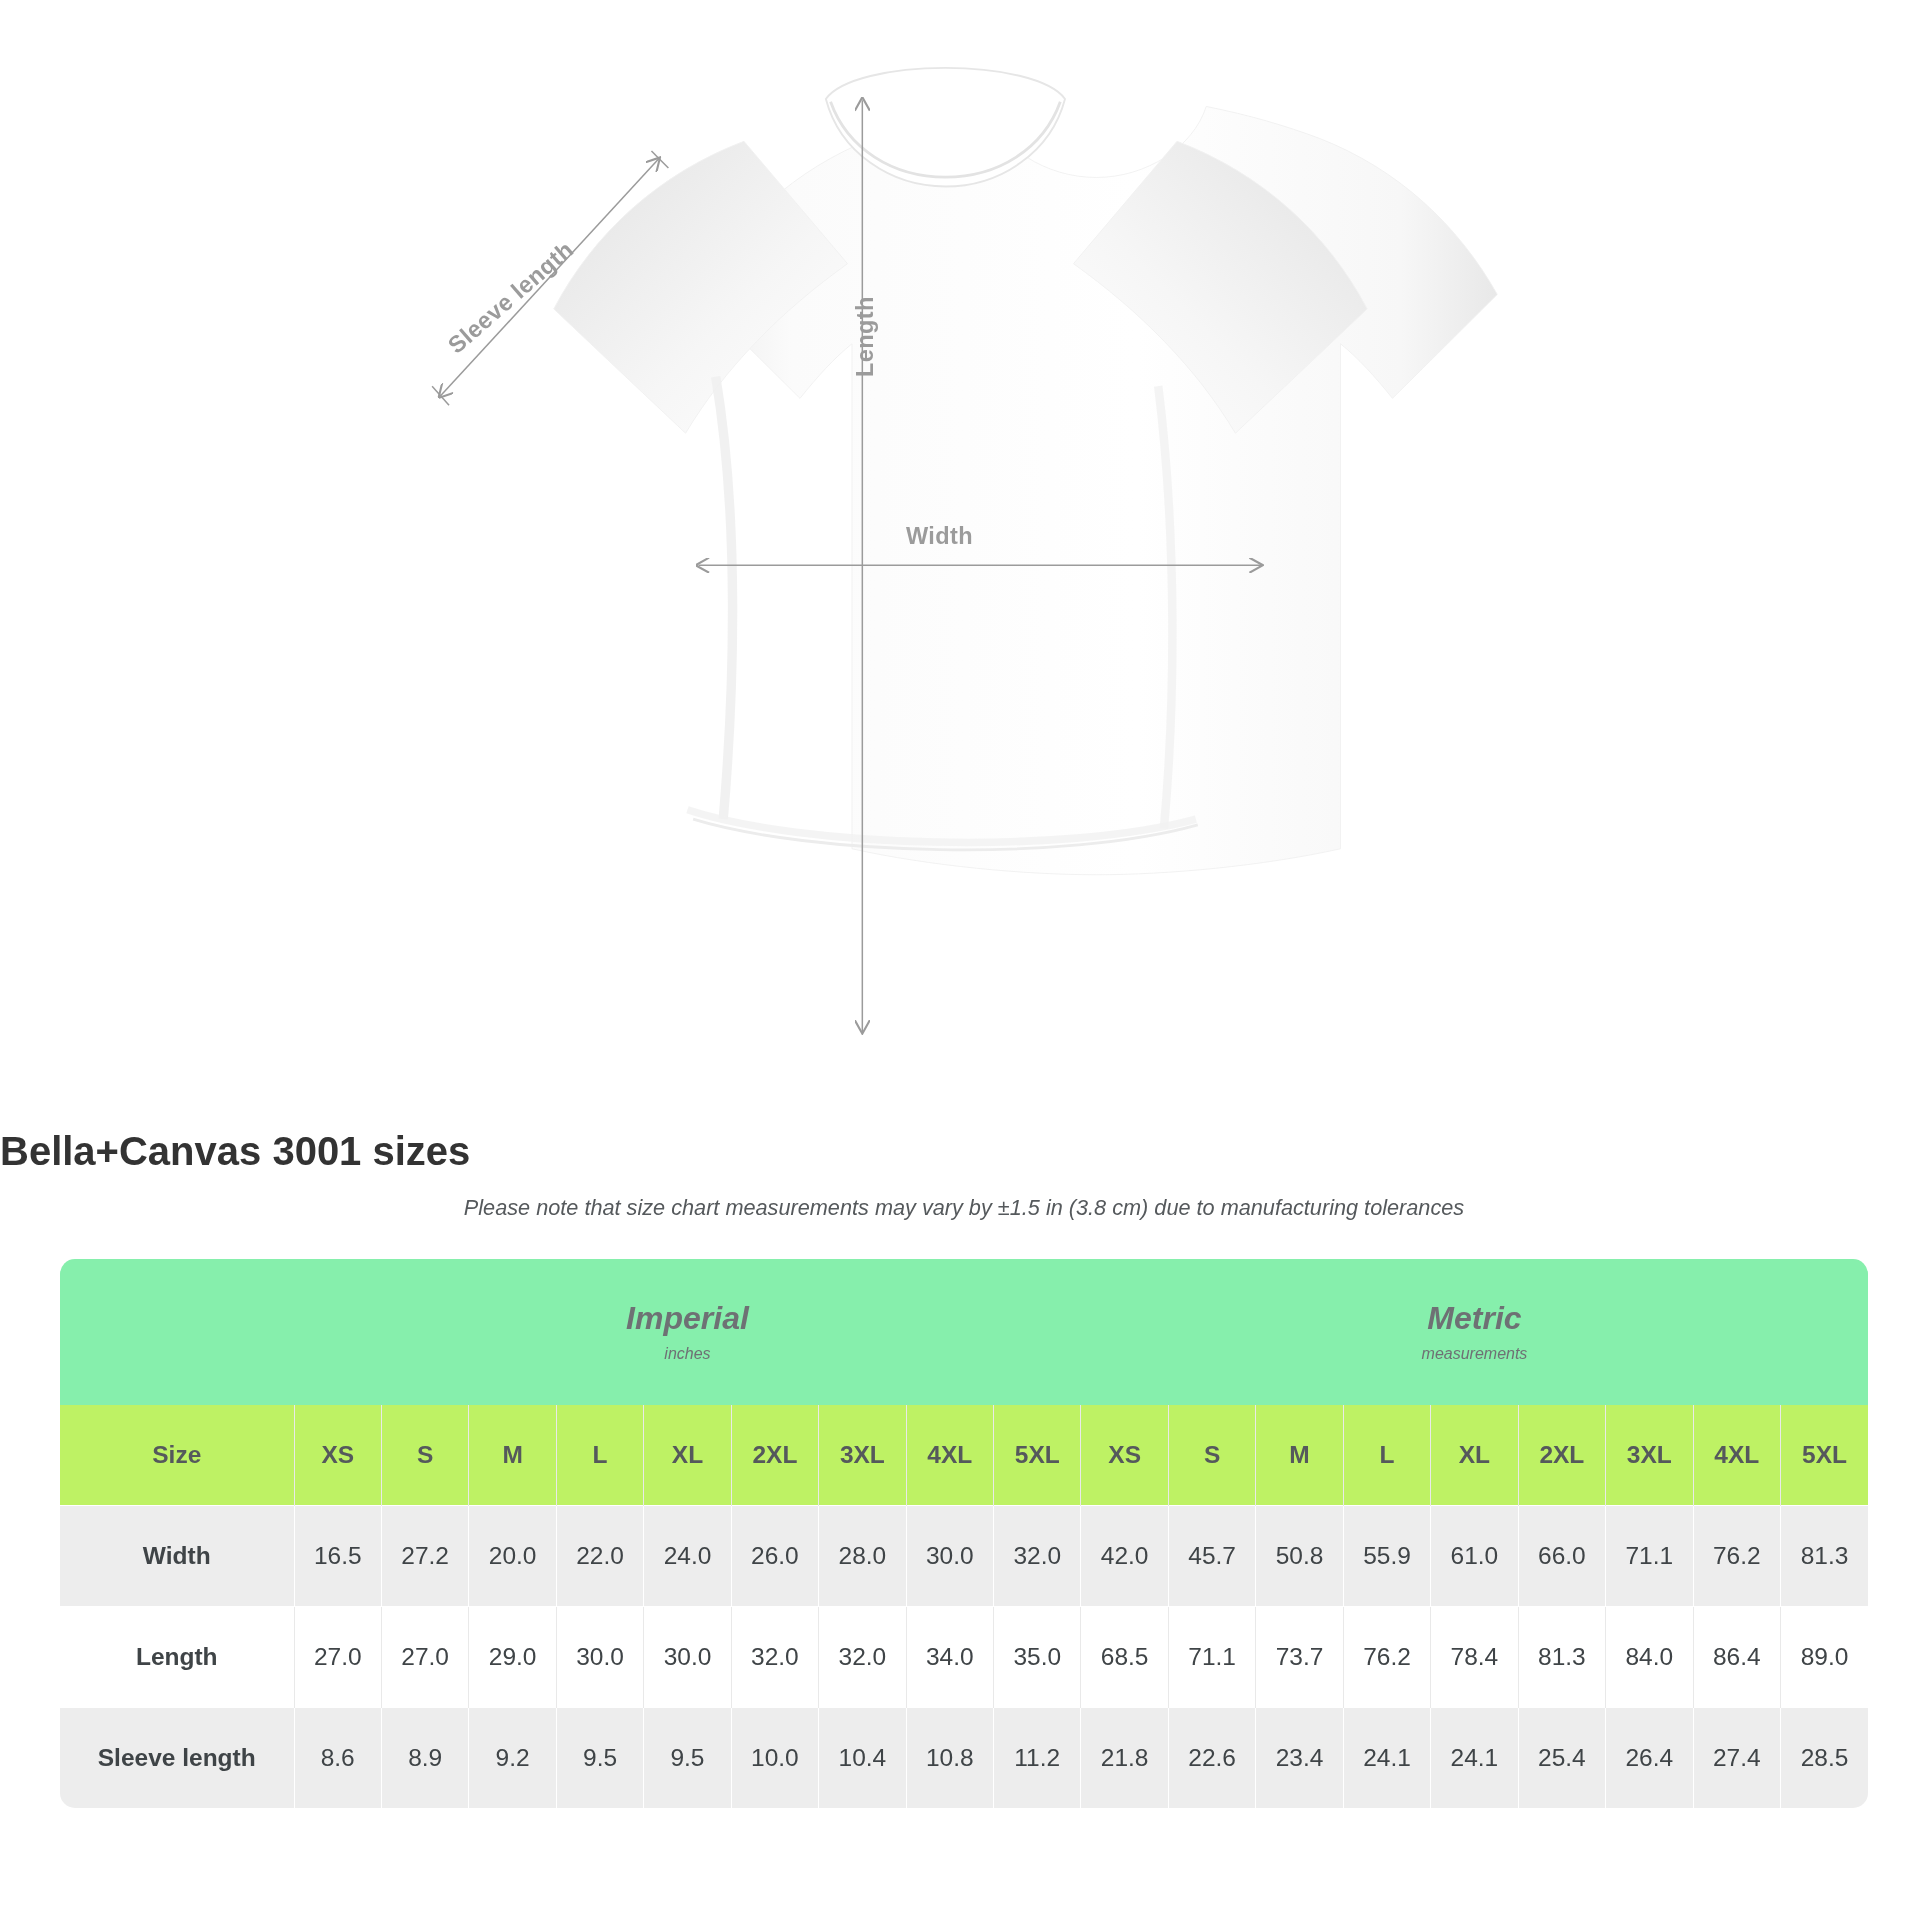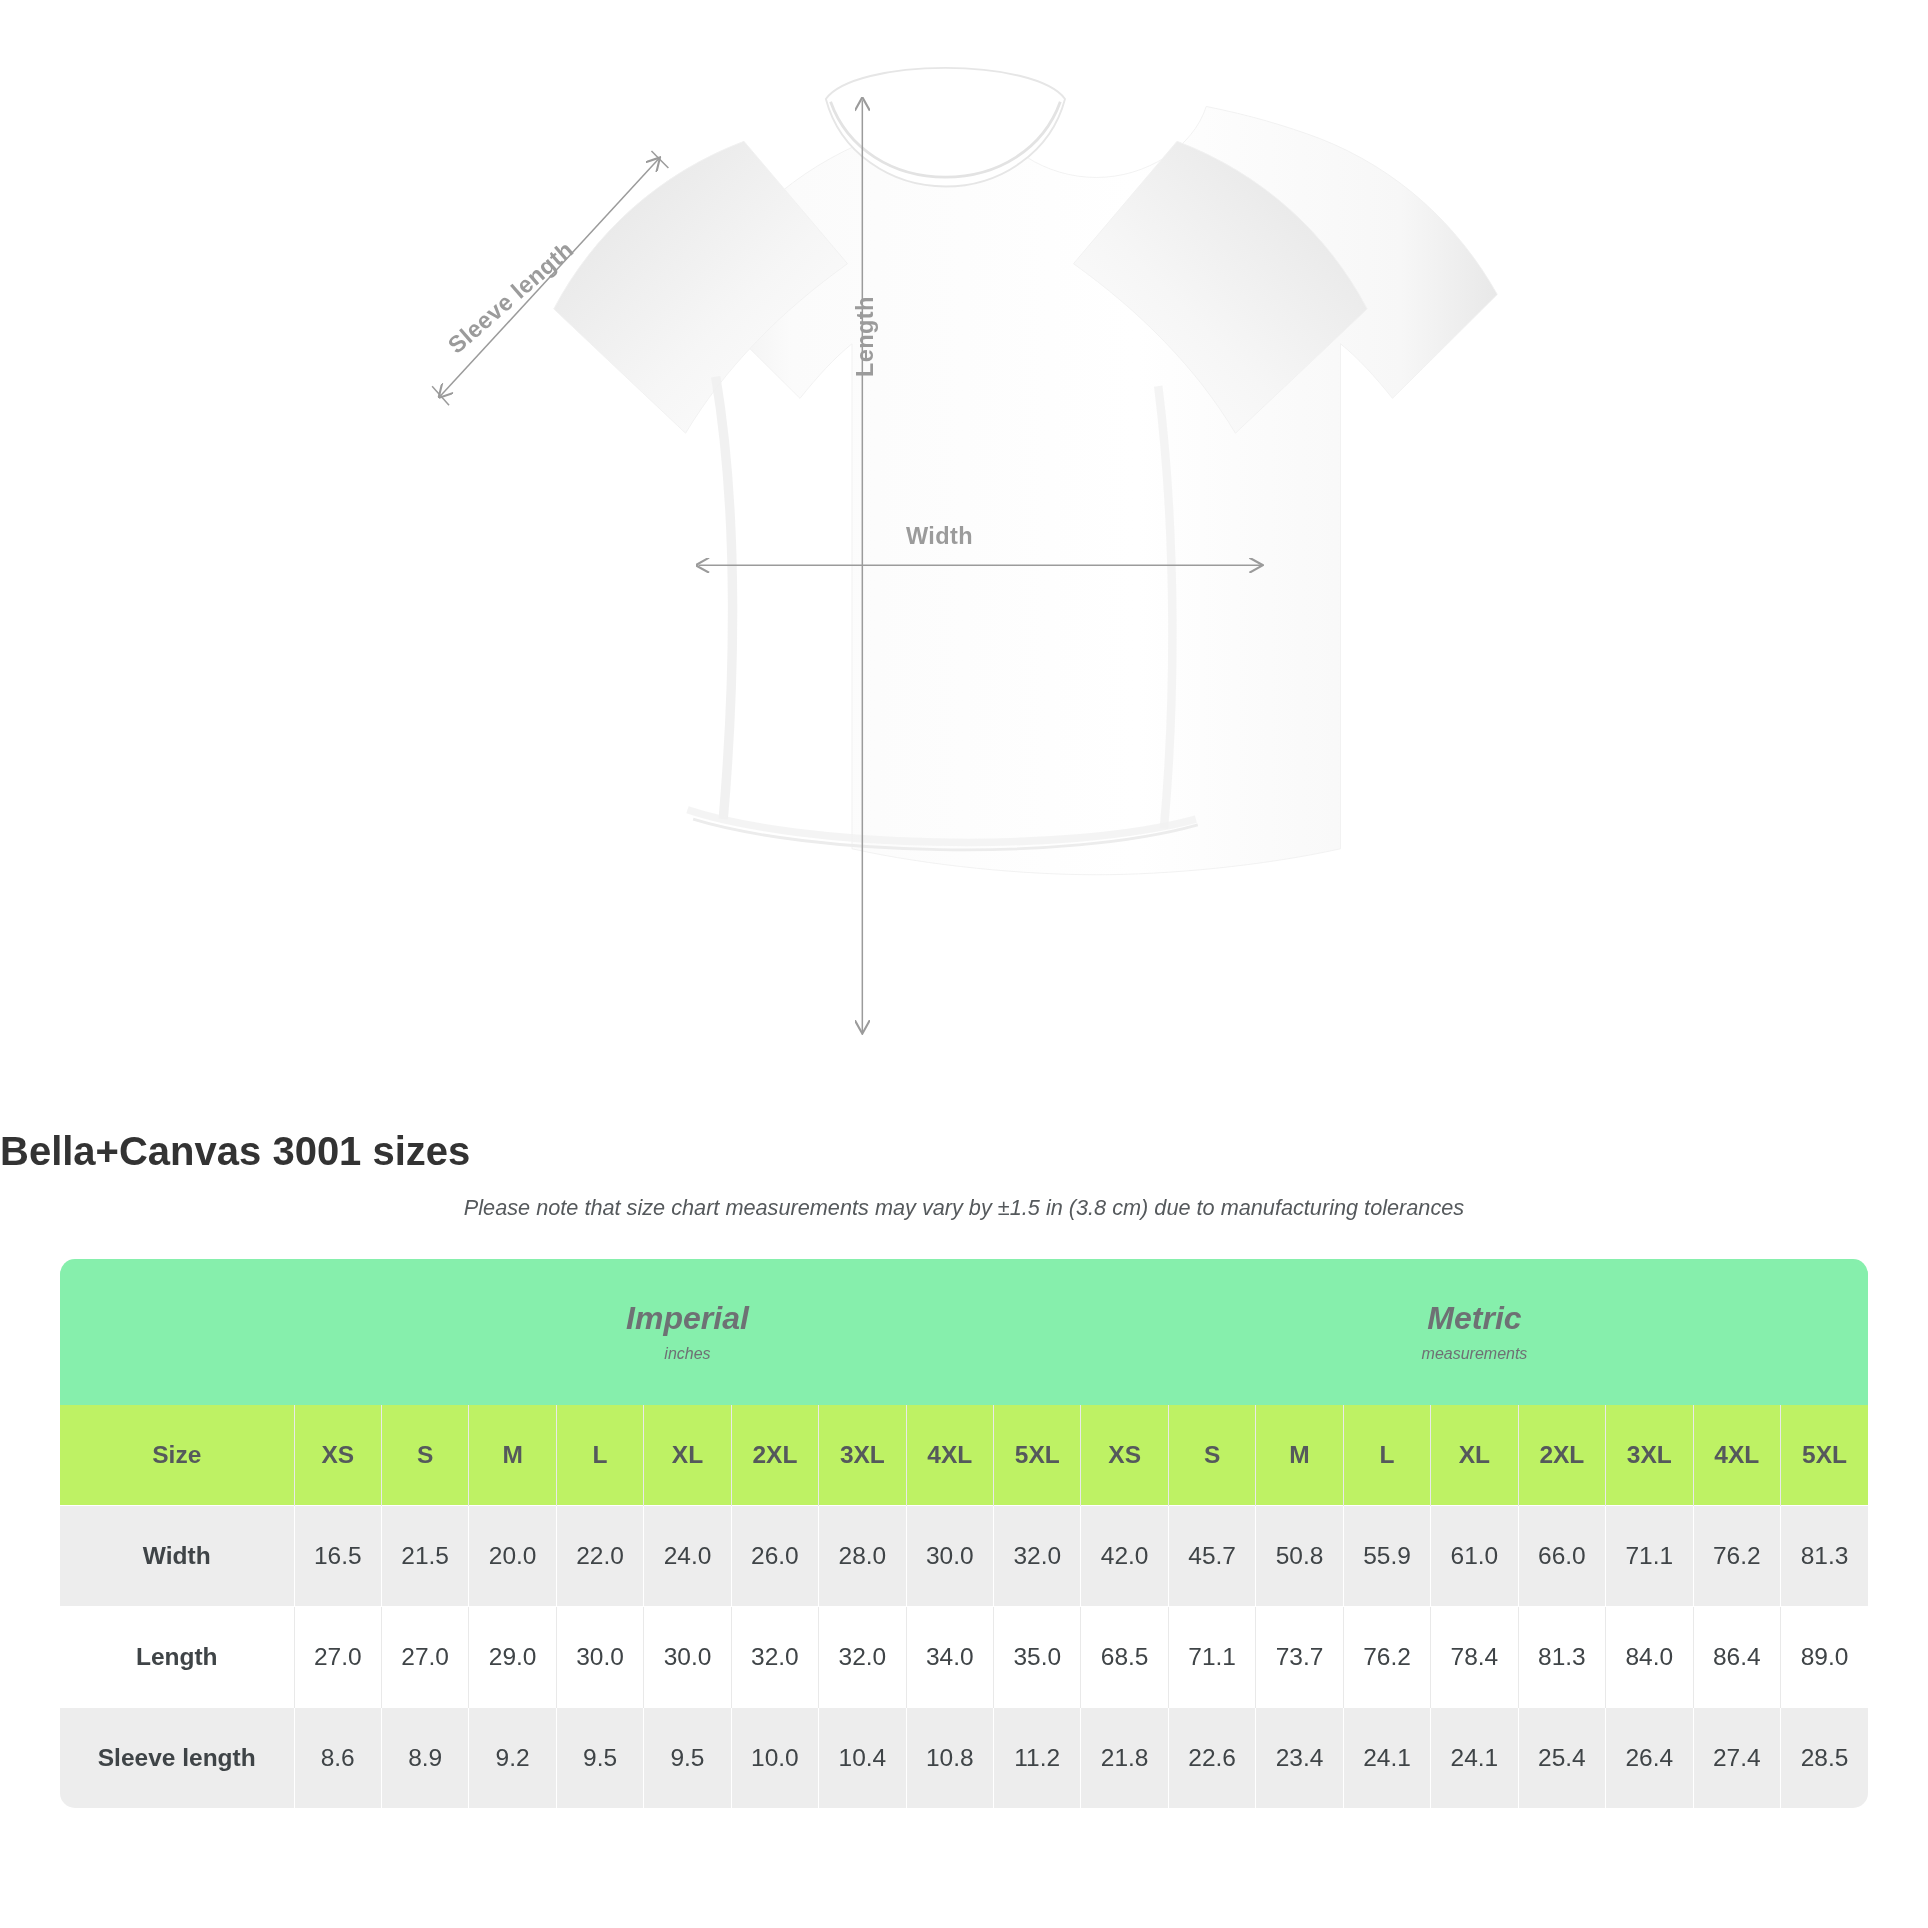--- a/index.html
+++ b/index.html
@@ -275,21 +275,21 @@
             <td>XL</td>
             <td>2XL</td>
             <td>3XL</td>
             <td>4XL</td>
             <td>5XL</td>
           </tr>
 
       <tr class="data-row shaded">
             <td class="row-label">Width</td>
             <td>16.5</td>
-            <td>21.5</td>
+            <td>27.2</td>
             <td>20.0</td>
             <td>22.0</td>
             <td>24.0</td>
             <td>26.0</td>
             <td>28.0</td>
             <td>30.0</td>
             <td>32.0</td>
             <td>42.0</td>
             <td>45.7</td>
             <td>50.8</td>

